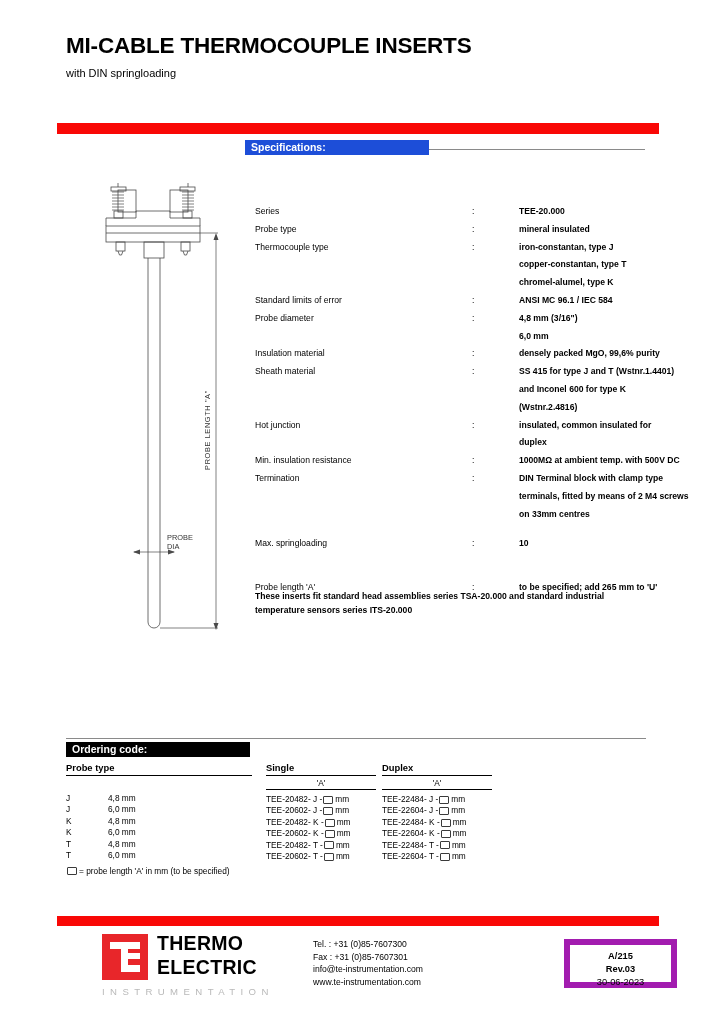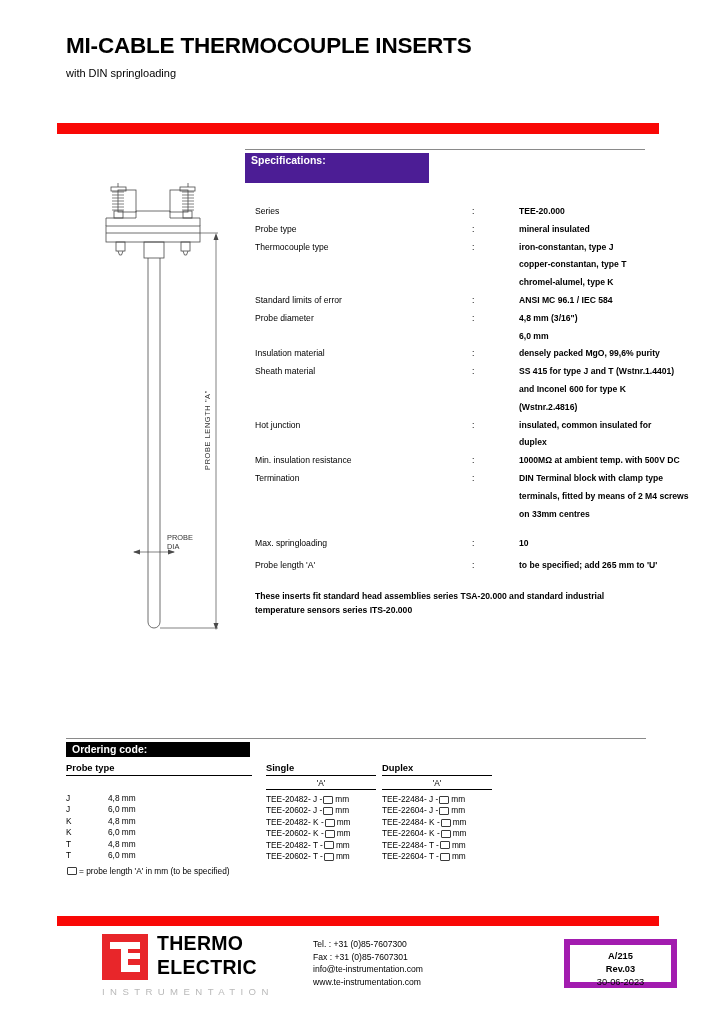--- a/index.html
+++ b/index.html
@@ -53,23 +53,23 @@
 
   
   .spec-rule {
     position: absolute;
     left: 245px; top: 149px;
     width: 400px; height: 1px;
     background: #8a8a8a;
   }
   .spec-header {
     position: absolute;
-    left: 245px; top: 153px;
-    width: 184px; height: 30px;
-    background: #4c1d95;
+    left: 245px; top: 140px;
+    width: 184px; height: 15px;
+    background: #1d4ed8;
   }
   .spec-header span {
     position: absolute;
     left: 6px; top: 1px;
     color: #ffffff;
     font-size: 10.5px;
     font-weight: bold;
     white-space: nowrap;
   }
 
@@ -449,21 +449,21 @@
       </div>
       <div class="spec-row" style="margin-bottom: 12px;">
         <div class="spec-label">Termination</div>
         <div class="spec-colon">:</div>
         <div class="spec-value">
           <span class="vline">DIN Terminal block with clamp type</span>
           <span class="vline">terminals, fitted by means of 2 M4 screws</span>
           <span class="vline">on 33mm centres</span>
         </div>
       </div>
-      <div class="spec-row" style="margin-bottom: 4px;">
+      <div class="spec-row" style="margin-bottom: 26px;">
         <div class="spec-label">Max. springloading</div>
         <div class="spec-colon">:</div>
         <div class="spec-value">
           <span class="vline">10</span>
         </div>
       </div>
       <div class="spec-row">
         <div class="spec-label">Probe length 'A'</div>
         <div class="spec-colon">:</div>
         <div class="spec-value">

